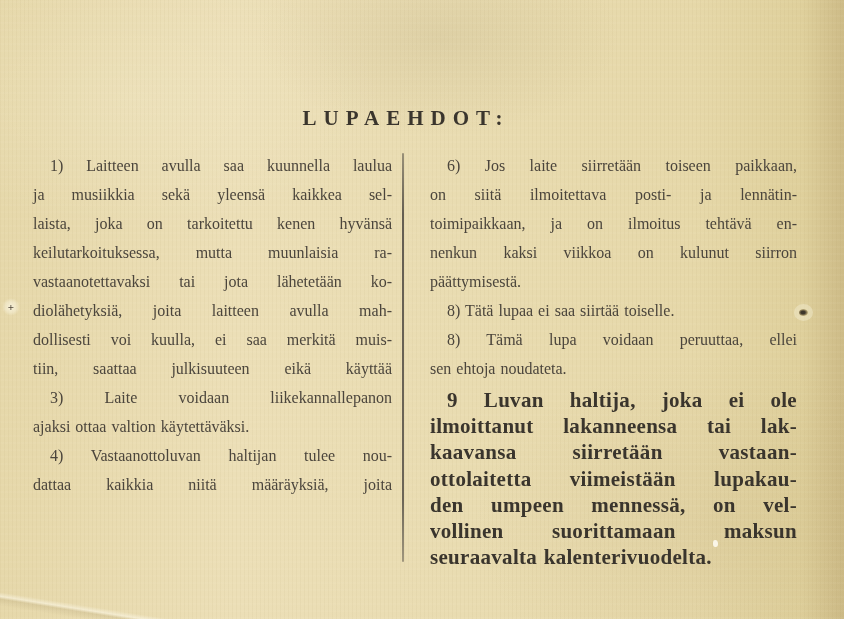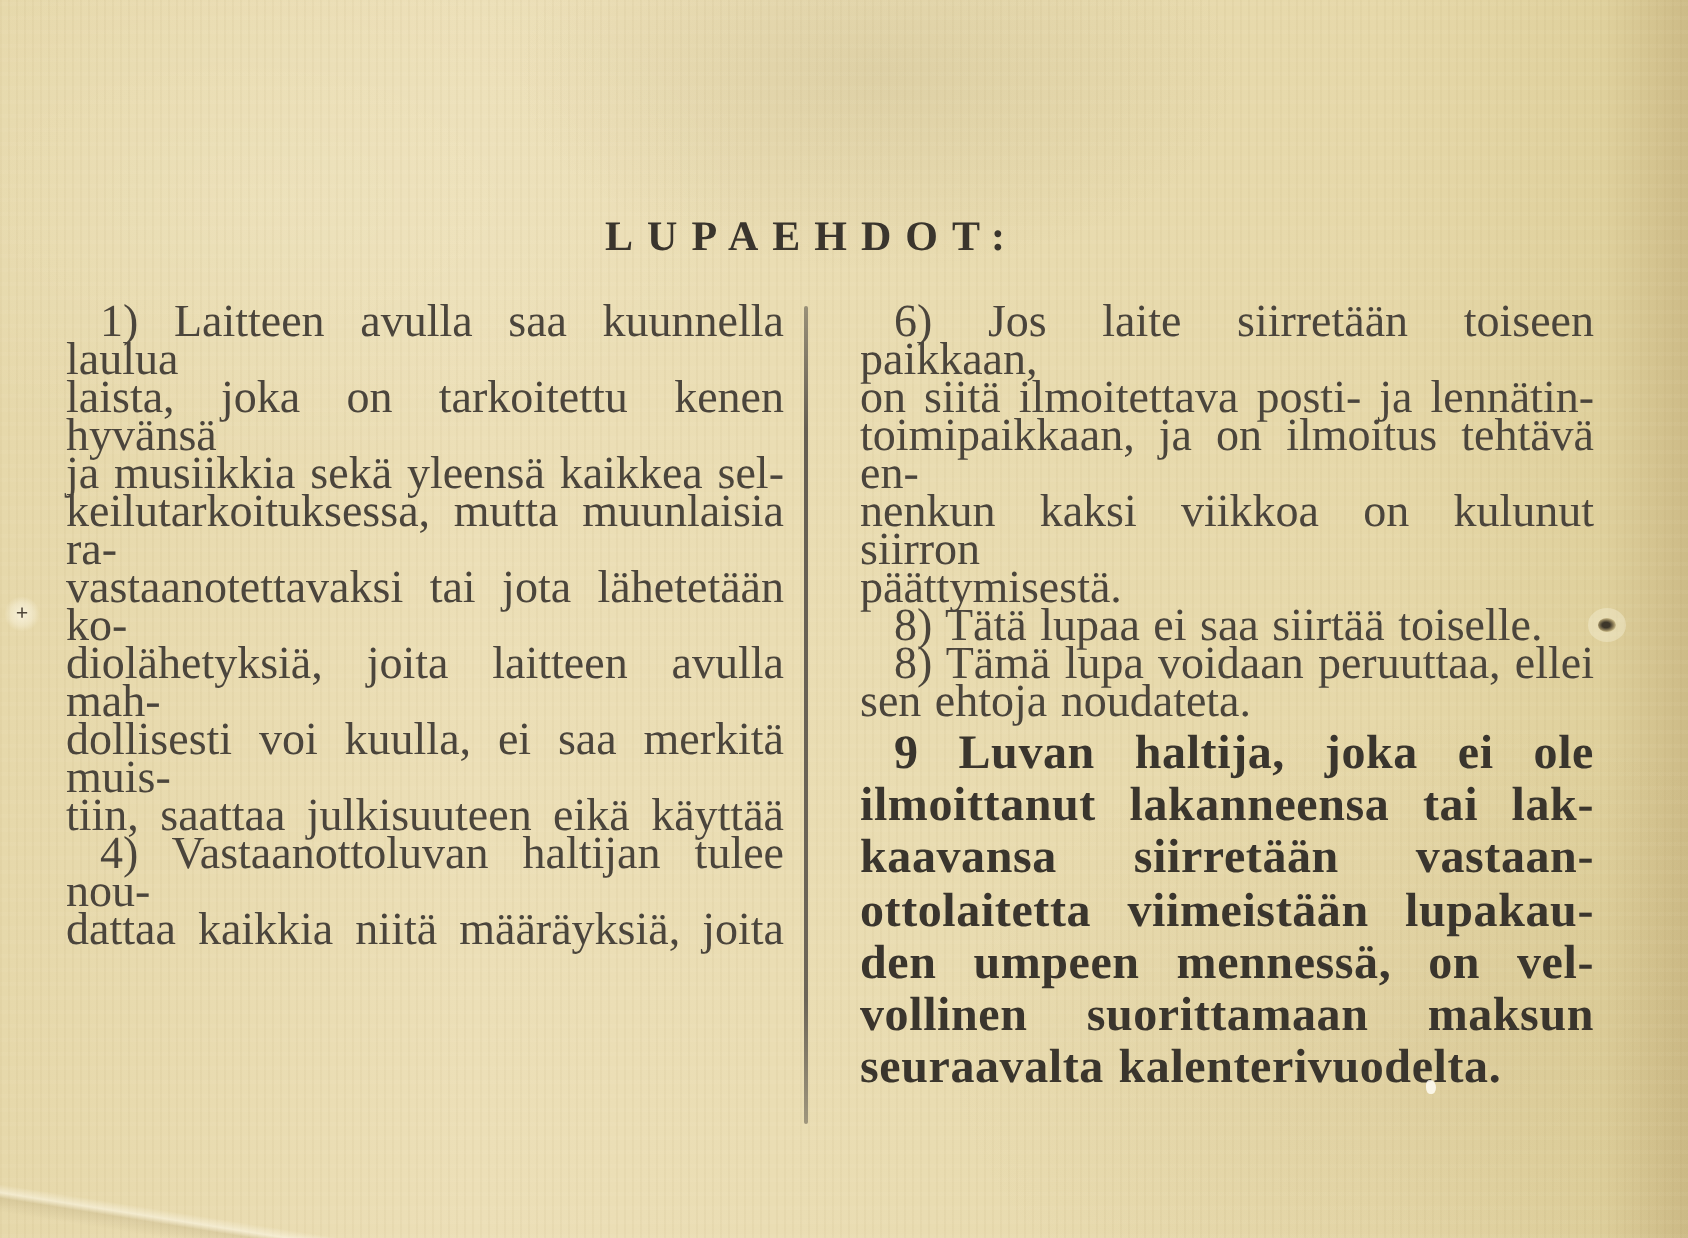--- a/index.html
+++ b/index.html
@@ -43,32 +43,32 @@
     color: var(--ink-bold);
   }
   .col {
     position: absolute;
     top: 151px;
     color: var(--ink);
   }
   .col-left  { left: 33px;  width: 359px; }
   .col-right { left: 430px; width: 367px; }
   .line {
-    font-size: 23px;
-    line-height: 19px;
+    font-size: 16px;
+    line-height: 29px;
     text-align: justify;
     text-align-last: justify;
     word-spacing: 1px;
   }
   .line.first { text-indent: 17px; }
   .line.last  { text-align-last: left; }
   .para.bold { margin-top: 4px; }
   .para.bold .line {
     font-weight: bold;
-    font-size: 24px;
+    font-size: 21px;
     line-height: 26.2px;
     letter-spacing: 0.3px;
     color: var(--ink-bold);
   }
   .divider {
     position: absolute;
     left: 402px; top: 153px;
     width: 2px; height: 409px;
     background: linear-gradient(180deg, rgba(86,80,71,0.55), rgba(86,80,71,0.9) 15%, rgba(86,80,71,0.85) 85%, rgba(86,80,71,0.5));
     border-radius: 1px;
@@ -111,27 +111,31 @@
 <body>
 
 <div class="card">
   <div class="texture"></div>
 
   <div class="title">LUPAEHDOT:</div>
 
   <div class="col col-left">
       <div class="para">
         <div class="line first">1) Laitteen avulla saa kuunnella laulua</div>
+        <div class="line">ja musiikkia sekä yleensä kaikkea sel-</div>
         <div class="line">laista, joka on tarkoitettu kenen hyvänsä</div>
-        <div class="line">ja musiikkia sekä yleensä kaikkea sel-</div>
         <div class="line">keilutarkoituksessa, mutta muunlaisia ra-</div>
         <div class="line">vastaanotettavaksi tai jota lähetetään ko-</div>
         <div class="line">diolähetyksiä, joita laitteen avulla mah-</div>
         <div class="line">dollisesti voi kuulla, ei saa merkitä muis-</div>
         <div class="line">tiin, saattaa julkisuuteen eikä käyttää</div>
+      </div>
+      <div class="para">
+        <div class="line first">3) Laite voidaan liikekannallepanon</div>
+        <div class="line last">ajaksi ottaa valtion käytettäväksi.</div>
       </div>
       <div class="para">
         <div class="line first">4) Vastaanottoluvan haltijan tulee nou-</div>
         <div class="line">dattaa kaikkia niitä määräyksiä, joita</div>
       </div>
     </div>
 
   <div class="divider"></div>
 
   <div class="col col-right">

